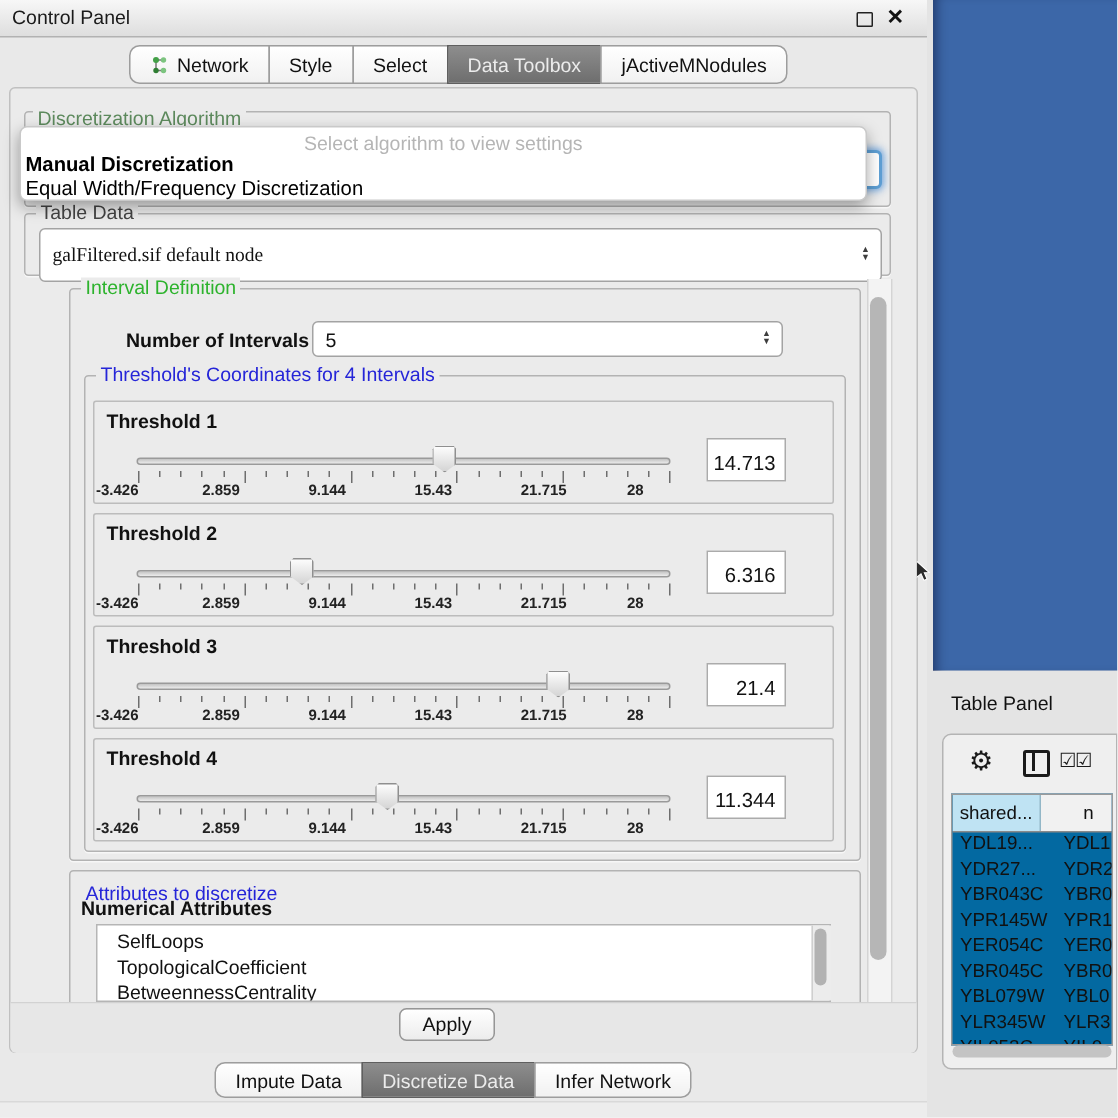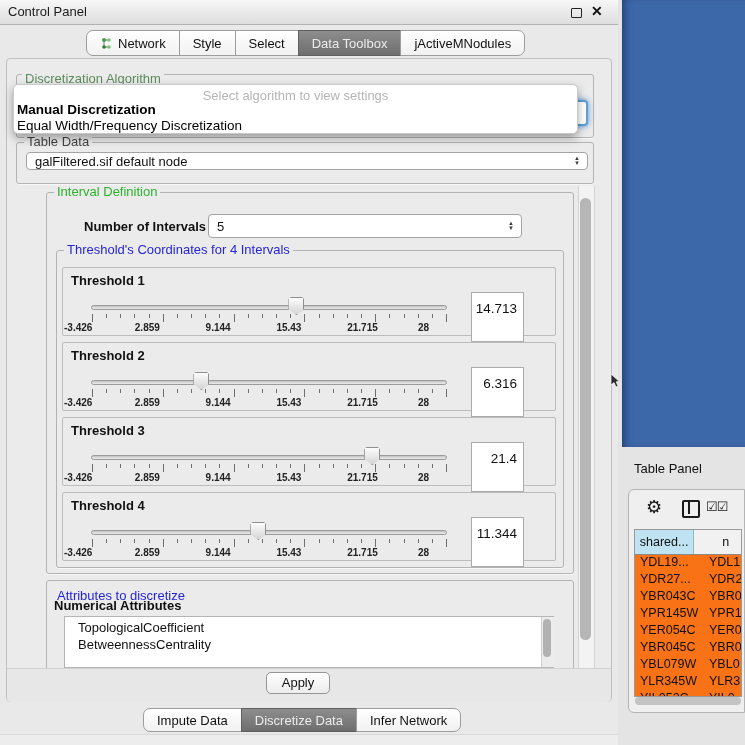--- a/index.html
+++ b/index.html
@@ -33,21 +33,21 @@
   .gt-green{color:#2db32d;}
   .gt-blue{color:#2525d8;}
   .gt-dimgreen{color:#5d8a5d;}
   
   .combo{background:#fff;border:1px solid #a3a3a3;border-radius:4px;box-sizing:border-box;
     font-size:13px;display:flex;align-items:center;padding-left:8px;color:#111;}
   .stepper{position:absolute;right:7px;top:50%;transform:translateY(-50%);
     display:flex;flex-direction:column;align-items:center;line-height:5px;color:#3d3d3d;font-size:6px;}
   #algo-combo{left:26px;top:100px;width:562px;height:26px;border:2px solid #5e9fd4;
     box-shadow:0 0 5px 1px rgba(96,156,220,.85);}
-  #td-combo{left:26px;top:152px;width:562px;height:18px;}
+  #td-combo{left:26px;top:152px;width:562px;height:36px;font-family:Liberation Serif, serif;}
   #noi-combo{left:208px;top:214px;width:314px;height:24px;}
   
   #popup{left:13px;top:84px;width:565px;height:50px;background:#fff;border:1px solid #c9c9c9;
     border-radius:5px;box-shadow:0 4px 10px rgba(0,0,0,.35);box-sizing:border-box;z-index:5;}
   #popup-hint{position:absolute;left:0;top:3px;width:100%;text-align:center;font-size:13px;color:#b5b5b5;}
   .popup-item{position:absolute;left:3px;font-size:13.5px;color:#000;white-space:nowrap;}
   .popup-item.b{font-weight:bold;}
   
   #algo-group{left:16px;top:74px;width:576px;height:62px;}
   #algo-title{left:22px;top:72px;}
@@ -64,21 +64,21 @@
   .sl-track{position:absolute;left:28px;top:37px;width:356px;height:5px;border:1px solid #9a9a9a;
     border-radius:3px;background:linear-gradient(#c3c3c3,#ececec);box-sizing:border-box;}
   .sl-thumb{position:absolute;top:29px;width:16px;height:18px;
     background:linear-gradient(#ffffff,#d2d2d2);box-shadow:inset 0 0 0 1px #8f8f8f;
     clip-path:polygon(50% 100%,0 68%,0 14%,14% 0,86% 0,100% 14%,100% 68%);}
   .sl-ticks{position:absolute;left:29px;top:46px;width:354px;height:9px;}
   .tick{position:absolute;top:0;width:1px;background:#6e6e6e;}
   .tick.minor{height:4px;}
   .tick.major{height:8px;}
   .tick-lab{position:absolute;top:54px;width:56px;font-size:10px;font-weight:bold;color:#222;}
-  .thr-value{position:absolute;left:408px;top:24px;width:53px;height:50px;background:#fff;
+  .thr-value{position:absolute;left:408px;top:24px;width:53px;height:29px;background:#fff;
     border:1px solid #ababab;box-sizing:border-box;font-size:13.5px;line-height:31px;
     text-align:right;padding-right:6px;}
   
   #attr-group{left:46px;top:580px;width:526px;height:110px;}
   #attr-title{left:54px;top:573px;margin-top:16px;}
   #attr-subtitle{left:54px;top:598px;font-size:13px;font-weight:bold;}
   #attr-list{left:64px;top:616px;width:490px;height:52px;background:#fff;border:1px solid #b5b5b5;
     box-sizing:border-box;overflow:hidden;padding-top:2px;}
   .attr-item{font-size:13px;line-height:17px;padding-left:13px;white-space:nowrap;}
   #attr-scroll{left:541px;top:617px;width:12px;height:50px;background:#ececec;border-left:1px solid #cfcfcf;}
@@ -97,21 +97,21 @@
   #net-panel{left:622px;top:0;width:123px;height:447px;background:#3c67a8;
     box-shadow:inset 7px 0 8px -5px rgba(0,0,30,.45);}
   
   #tp-label{left:634px;top:461px;font-size:13px;color:#111;}
   #tp-window{left:628px;top:489px;width:117px;height:224px;background:#efefef;
     border:1px solid #b4b4b4;border-radius:6px 0 0 6px;box-sizing:border-box;}
   #gear-icon{left:646px;top:496px;font-size:18px;color:#1a1a1a;}
   #cols-icon{left:682px;top:500px;width:14px;height:14px;border:2px solid #1a1a1a;border-radius:2px;}
   #cols-icon-div{left:688px;top:500px;width:2px;height:14px;background:#1a1a1a;}
   #checks-icon{left:706px;top:499px;font-size:13px;letter-spacing:-1px;color:#1a1a1a;}
-  #tp-body{left:634px;top:529px;width:108px;height:168px;background:#f97316;border:1px solid #9a9a9a;
+  #tp-body{left:634px;top:529px;width:108px;height:168px;background:#0369a1;border:1px solid #9a9a9a;
     box-sizing:border-box;overflow:hidden;}
   #tp-header{position:absolute;left:0;top:0;width:200px;height:24px;display:flex;
     border-bottom:1px solid #8a8a8a;font-size:12.5px;}
   .hcell1{width:67px;background:#bfe3f3;border-right:1px solid #93b7c7;
     display:flex;align-items:center;justify-content:center;}
   .hcell2{width:130px;background:#f1f1f1;display:flex;align-items:center;padding-left:28px;}
   #tp-rows{position:absolute;left:0;top:24px;width:200px;}
   .trow{height:17px;font-size:12.5px;line-height:17px;white-space:nowrap;display:flex;}
   .trow .c1{display:inline-block;width:68px;padding-left:5px;box-sizing:border-box;}
   .trow .c2{display:inline-block;padding-left:6px;}
@@ -358,20 +358,21 @@
           <span class="tick-lab" style="left: 284.2px;">21.715</span>
           <span class="tick-lab" style="left: 355px;">28</span>
           <div class="thr-value">11.344</div>
         </div>
       </div>
 
     <div class="abs groupbox" id="attr-group"></div>
     <span class="grouptitle gt-blue" id="attr-title">Attributes to discretize</span>
     <span class="abs" id="attr-subtitle">Numerical Attributes</span>
     <div class="abs" id="attr-list">
+        <div class="attr-item">SelfLoops</div>
         <div class="attr-item">TopologicalCoefficient</div>
         <div class="attr-item">BetweennessCentrality</div>
       </div>
     <div class="abs" id="attr-scroll"></div>
     <div class="abs" id="attr-scroll-thumb"></div>
 
     <div class="abs" id="apply-strip"></div>
     <div class="abs" id="apply-btn">Apply</div>
 
     <div class="abs segbar" id="bottom-tabs">

